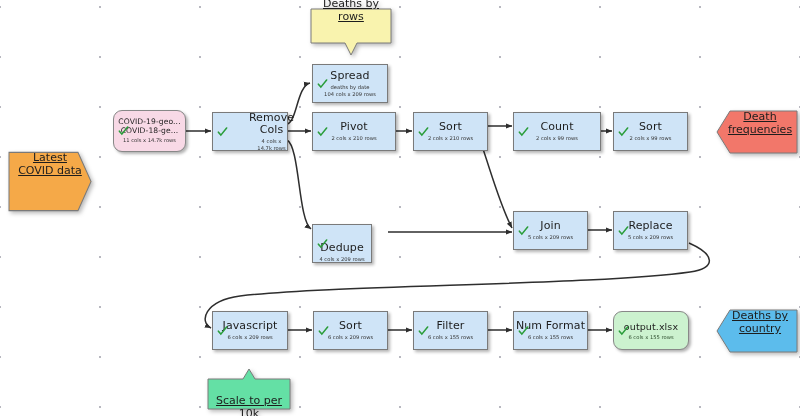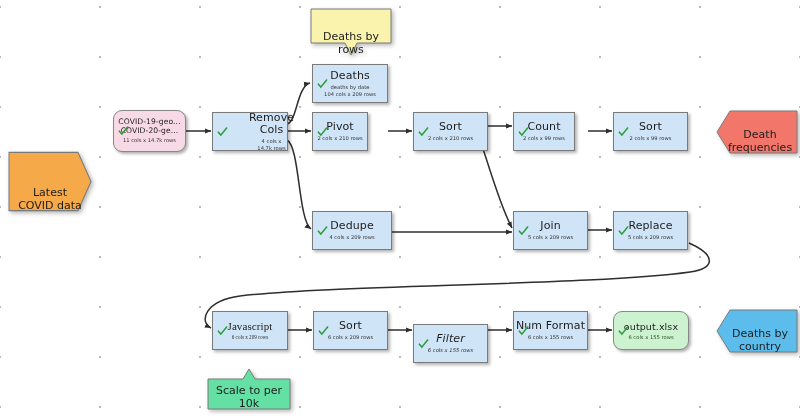--- a/index.html
+++ b/index.html
@@ -86,27 +86,28 @@
     font-size: 9.5px;
     line-height: 11px;
   }
   .node.file-green .sub { color:#2f4f2f; }
 
   
   .tag {
     position: absolute;
     box-sizing: border-box;
     display: flex;
-    align-items: flex-end;
+    align-items: flex-start;
     justify-content: center;
     text-align: center;
     font-size: 11px;
     line-height: 13px;
     color: #1d1d1d;
     filter: drop-shadow(2px 2px 2px rgba(0,0,0,0.28));
+    text-decoration: underline;
   }
   .tag .tg-label { position: relative; z-index: 2; padding: 0 4px; }
   .tag .tg-shape {
     position: absolute;
     left: 0; top: 0; right: 0; bottom: 0;
   }
   .tag .tg-shape svg { display:block; width:100%; height:100%; }
 </style>
 </head>
 <body>
@@ -213,87 +214,87 @@
   <div class="node file-pink" style="left:113px; top:110px; width:73px; height:42px;">
     <span class="check">
       <svg viewBox="0 0 12 12">
           <path d="M1.5,6.2 L4.2,9.4 L10.5,1.6" fill="none" stroke="#2a9d3a" stroke-width="1.7" stroke-linecap="round"></path>
         </svg>
     </span>
     <div class="title" style="margin-top:-1px;">
       <span>COVID-19-geo...</span>
     </div>
     <div class="title">
-      <span>COVID-20-ge...</span>
+      <span>COVID-18-ge...</span>
     </div>
     <div class="sub">11 cols x 14.7k rows</div>
   </div>
 
   <div class="node" style="left:212px; top:112px; width:76px; height:39px;padding-left:43px;">
     <span class="check">
       <svg viewBox="0 0 12 12">
           <path d="M1.5,6.2 L4.2,9.4 L10.5,1.6" fill="none" stroke="#2a9d3a" stroke-width="1.7" stroke-linecap="round"></path>
         </svg>
     </span>
     <div class="title">Remove Cols</div>
     <div class="sub">4 cols x 14.7k rows</div>
   </div>
 
   <div class="node" style="left:312px; top:64px; width:76px; height:39px;">
     <span class="check">
       <svg viewBox="0 0 12 12">
           <path d="M1.5,6.2 L4.2,9.4 L10.5,1.6" fill="none" stroke="#2a9d3a" stroke-width="1.7" stroke-linecap="round"></path>
         </svg>
     </span>
-    <div class="title">Deaths</div>
+    <div class="title">Spread</div>
     <div class="sub">deaths by date</div>
     <div class="sub2">104 cols x 209 rows</div>
   </div>
 
-  <div class="node" style="left:312px; top:112px; width:56px; height:39px;">
+  <div class="node" style="left:312px; top:112px; width:84px; height:39px;">
     <span class="check">
       <svg viewBox="0 0 12 12">
           <path d="M1.5,6.2 L4.2,9.4 L10.5,1.6" fill="none" stroke="#2a9d3a" stroke-width="1.7" stroke-linecap="round"></path>
         </svg>
     </span>
     <div class="title">Pivot</div>
     <div class="sub">2 cols x 210 rows</div>
   </div>
 
   <div class="node" style="left:413px; top:112px; width:75px; height:39px;">
     <span class="check">
       <svg viewBox="0 0 12 12">
           <path d="M1.5,6.2 L4.2,9.4 L10.5,1.6" fill="none" stroke="#2a9d3a" stroke-width="1.7" stroke-linecap="round"></path>
         </svg>
     </span>
     <div class="title">Sort</div>
     <div class="sub">2 cols x 210 rows</div>
   </div>
 
-  <div class="node" style="left:513px; top:112px; width:62px; height:39px;">
+  <div class="node" style="left:513px; top:112px; width:88px; height:39px;">
     <span class="check">
       <svg viewBox="0 0 12 12">
           <path d="M1.5,6.2 L4.2,9.4 L10.5,1.6" fill="none" stroke="#2a9d3a" stroke-width="1.7" stroke-linecap="round"></path>
         </svg>
     </span>
     <div class="title">Count</div>
     <div class="sub">2 cols x 99 rows</div>
   </div>
 
   <div class="node" style="left:613px; top:112px; width:75px; height:39px;">
     <span class="check">
       <svg viewBox="0 0 12 12">
           <path d="M1.5,6.2 L4.2,9.4 L10.5,1.6" fill="none" stroke="#2a9d3a" stroke-width="1.7" stroke-linecap="round"></path>
         </svg>
     </span>
     <div class="title">Sort</div>
     <div class="sub">2 cols x 99 rows</div>
   </div>
 
-  <div class="node" style="left:312px; top:211px; width:80px; height:39px;">
+  <div class="node" style="left:312px; top:224px; width:60px; height:39px;justify-content:flex-end;">
     <span class="check">
       <svg viewBox="0 0 12 12">
           <path d="M1.5,6.2 L4.2,9.4 L10.5,1.6" fill="none" stroke="#2a9d3a" stroke-width="1.7" stroke-linecap="round"></path>
         </svg>
     </span>
     <div class="title">Dedupe</div>
     <div class="sub">4 cols x 209 rows</div>
   </div>
 
   <div class="node" style="left:613px; top:211px; width:75px; height:39px;">
@@ -309,41 +310,41 @@
   <div class="node" style="left:513px; top:211px; width:75px; height:39px;">
     <span class="check">
       <svg viewBox="0 0 12 12">
           <path d="M1.5,6.2 L4.2,9.4 L10.5,1.6" fill="none" stroke="#2a9d3a" stroke-width="1.7" stroke-linecap="round"></path>
         </svg>
     </span>
     <div class="title">Join</div>
     <div class="sub">5 cols x 209 rows</div>
   </div>
 
-  <div class="node" style="left:212px; top:311px; width:76px; height:39px;font-family:Liberation Serif, serif;">
+  <div class="node" style="left:212px; top:311px; width:76px; height:39px;">
     <span class="check">
       <svg viewBox="0 0 12 12">
           <path d="M1.5,6.2 L4.2,9.4 L10.5,1.6" fill="none" stroke="#2a9d3a" stroke-width="1.7" stroke-linecap="round"></path>
         </svg>
     </span>
     <div class="title">Javascript</div>
     <div class="sub">6 cols x 209 rows</div>
   </div>
 
   <div class="node" style="left:313px; top:311px; width:75px; height:39px;">
     <span class="check">
       <svg viewBox="0 0 12 12">
           <path d="M1.5,6.2 L4.2,9.4 L10.5,1.6" fill="none" stroke="#2a9d3a" stroke-width="1.7" stroke-linecap="round"></path>
         </svg>
     </span>
     <div class="title">Sort</div>
     <div class="sub">6 cols x 209 rows</div>
   </div>
 
-  <div class="node" style="left:413px; top:324px; width:75px; height:39px;font-style:italic;">
+  <div class="node" style="left:413px; top:311px; width:75px; height:39px;">
     <span class="check">
       <svg viewBox="0 0 12 12">
           <path d="M1.5,6.2 L4.2,9.4 L10.5,1.6" fill="none" stroke="#2a9d3a" stroke-width="1.7" stroke-linecap="round"></path>
         </svg>
     </span>
     <div class="title">Filter</div>
     <div class="sub">6 cols x 155 rows</div>
   </div>
 
   <div class="node" style="left:513px; top:311px; width:75px; height:39px;">

